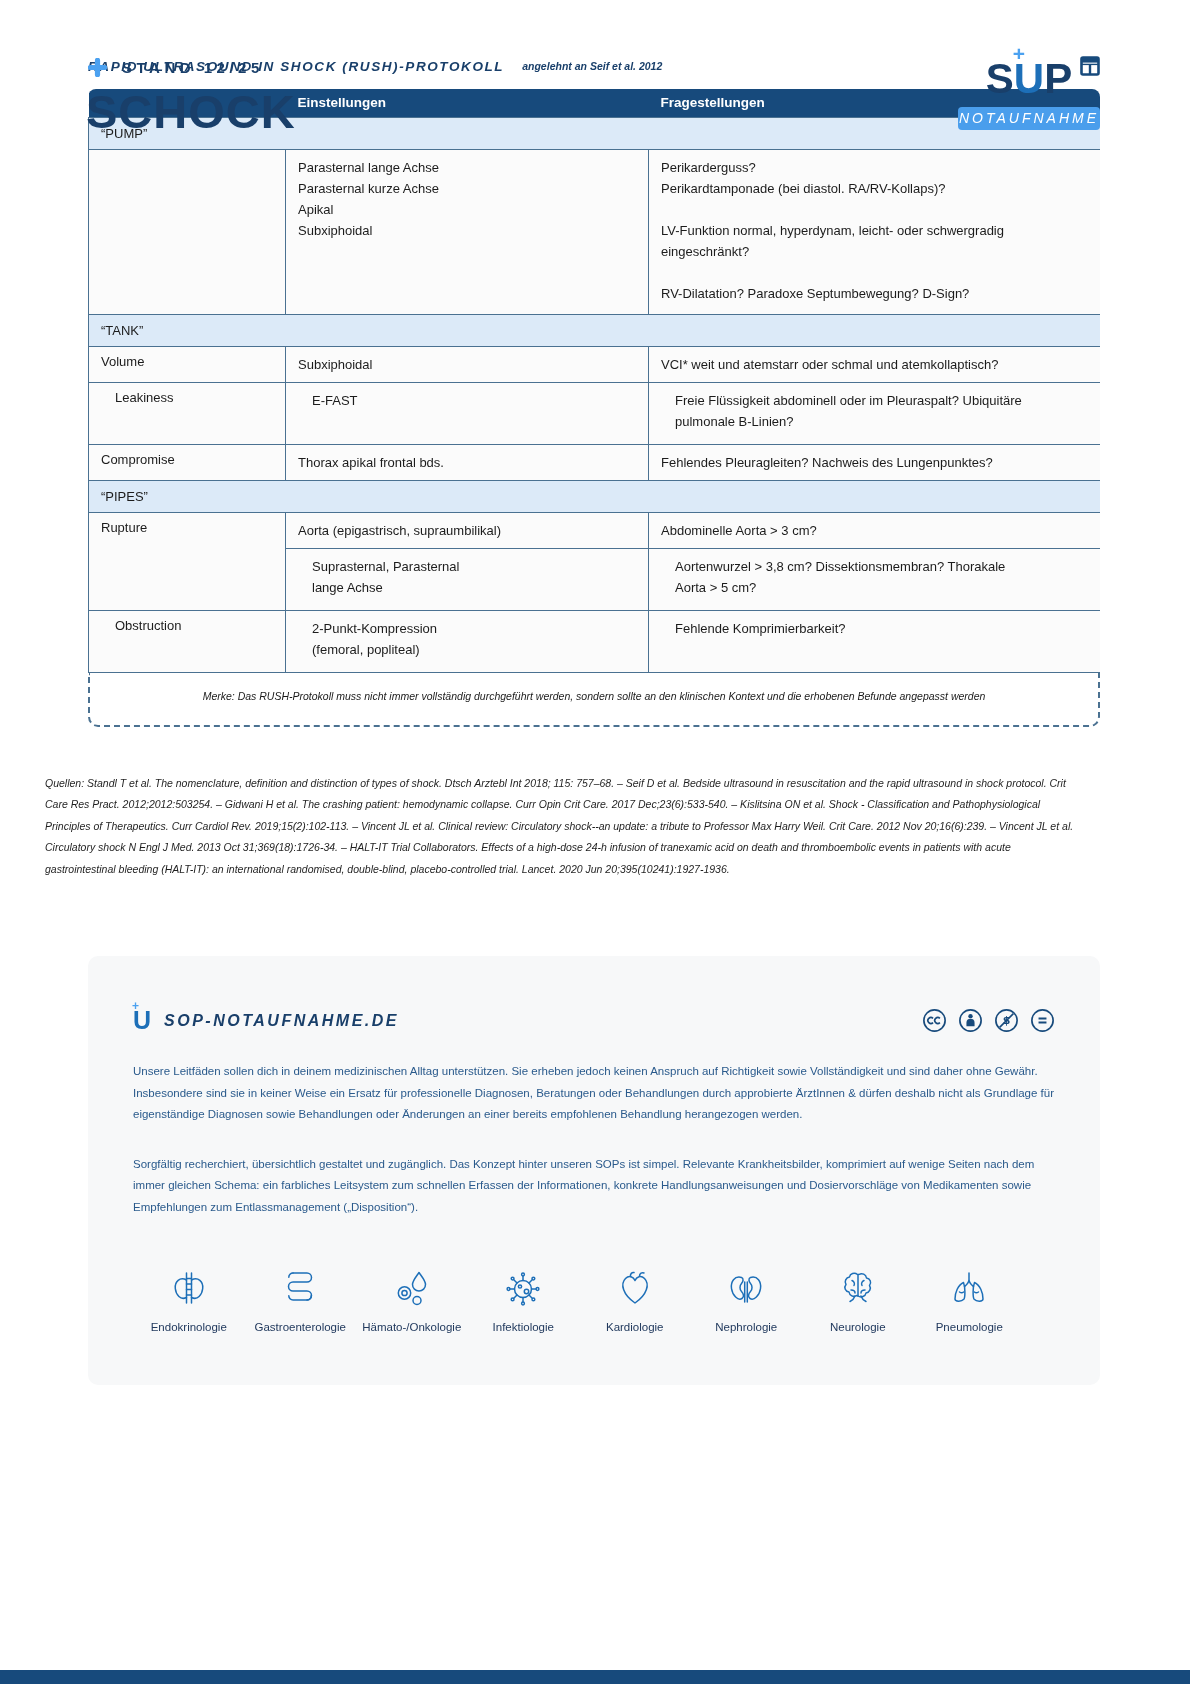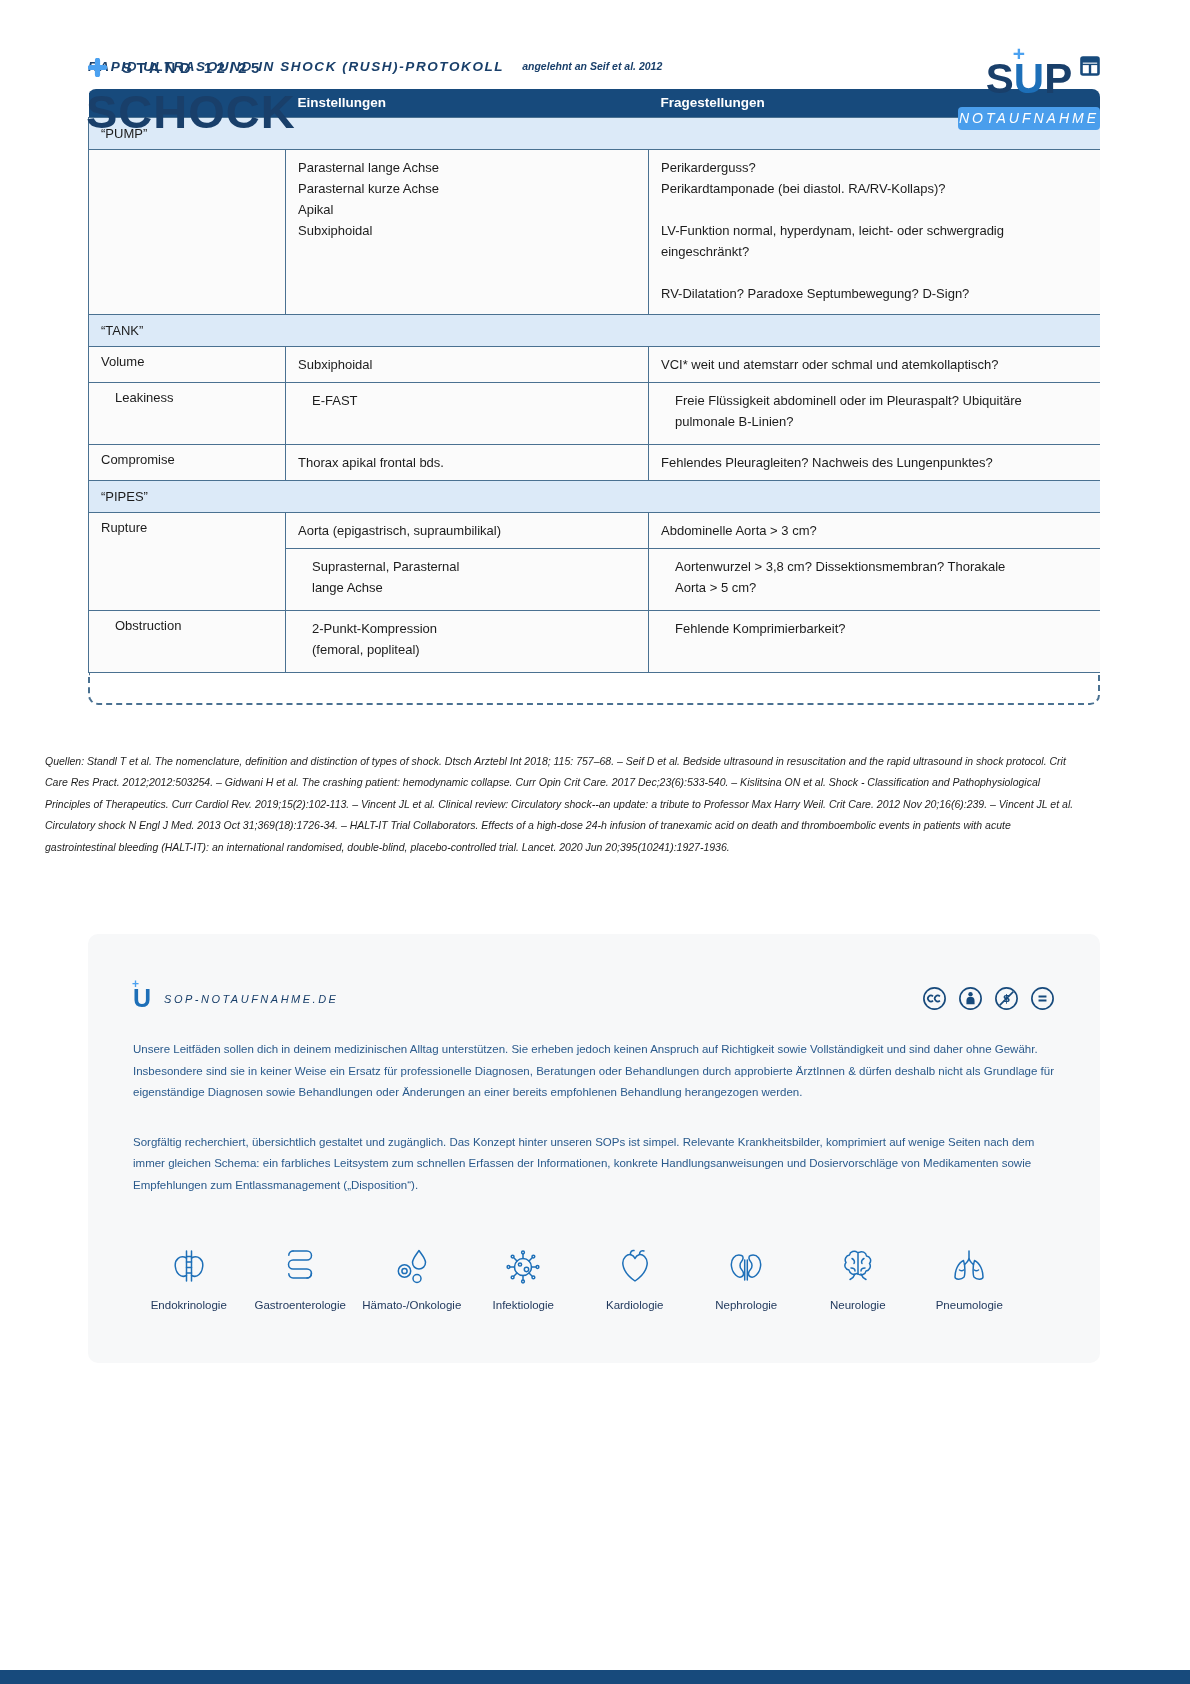--- a/index.html
+++ b/index.html
@@ -44,21 +44,21 @@
   .footnote-box .fn { font-size:10.5px; font-style:italic; line-height:22px; color:#1a1a1a; }
 
   .sources { margin:46px 115px 0 45px; font-size:10.5px; font-style:italic; line-height:21.5px; color:#1f1f1f; }
 
   
   .footer-card { margin:76px 90px 0 88px; background:#F7F8F9; border-radius:10px; padding:52px 45px 48px; box-sizing:border-box; }
   .footer-top { display:flex; align-items:center; justify-content:space-between; }
   .site-brand { display:flex; align-items:center; gap:13px; cursor:pointer; }
   .site-glyph { font-size:25px; font-weight:800; color:#1D6FB8; position:relative; line-height:1; }
   .site-glyph-plus { position:absolute; top:-8px; left:-1px; font-size:12px; color:#4BA1F0; font-weight:700; }
-  .site-name { font-style:italic; font-weight:400; font-size:11px; letter-spacing:2.5px; color:#193F6A; }
+  .site-name { font-style:italic; font-weight:700; font-size:16px; letter-spacing:2.5px; color:#193F6A; }
   .license-icons { display:flex; gap:11px; align-items:center; }
 
   .footer-text { font-size:11.5px; line-height:21.5px; color:#2A5A8C; margin:28px 0 0; }
   .footer-heading { margin:38px 0 0; font-size:13px; font-style:italic; font-weight:800; letter-spacing:2px; color:#193F6A; }
 
   .categories { display:flex; justify-content:space-between; margin:46px 30px 4px 0; }
   .category { width:114px; display:flex; flex-direction:column; align-items:center; gap:9px; cursor:pointer; }
   .category-label { font-size:11.5px; color:#223A5E; white-space:nowrap; }
 
   .bottom-bar { position:absolute; left:0; bottom:0; width:100%; height:14px; background:#174A7C; }
@@ -199,20 +199,21 @@
             </td>
             <td>
                 <div class="line">Fehlende Komprimierbarkeit?</div>
               </td>
           </tr>
         </tbody>
       </table>
     </div>
 
     <div class="footnote-box">
+      <div class="fn">Merke: Das RUSH-Protokoll muss nicht immer vollständig durchgeführt werden, sondern sollte an den klinischen Kontext und die erhobenen Befunde angepasst werden</div>
     </div>
   </section>
 
   <p class="sources">Quellen: Standl T et al. The nomenclature, definition and distinction of types of shock. Dtsch Arztebl Int 2018; 115: 757–68. – Seif D et al. Bedside ultrasound in resuscitation and the rapid ultrasound in shock protocol. Crit Care Res Pract. 2012;2012:503254. – Gidwani H et al. The crashing patient: hemodynamic collapse. Curr Opin Crit Care. 2017 Dec;23(6):533-540. – Kislitsina ON et al. Shock - Classification and Pathophysiological Principles of Therapeutics. Curr Cardiol Rev. 2019;15(2):102-113. – Vincent JL et al. Clinical review: Circulatory shock--an update: a tribute to Professor Max Harry Weil. Crit Care. 2012 Nov 20;16(6):239. – Vincent JL et al. Circulatory shock N Engl J Med. 2013 Oct 31;369(18):1726-34. – HALT-IT Trial Collaborators. Effects of a high-dose 24-h infusion of tranexamic acid on death and thromboembolic events in patients with acute gastrointestinal bleeding (HALT-IT): an international randomised, double-blind, placebo-controlled trial. Lancet. 2020 Jun 20;395(10241):1927-1936.</p>
 
   <section class="footer-card">
     <div class="footer-top">
       <div class="site-brand">
         <span class="site-glyph"><span class="site-glyph-plus">+</span><span>U</span></span>
         <span class="site-name">SOP-NOTAUFNAHME.DE</span>

